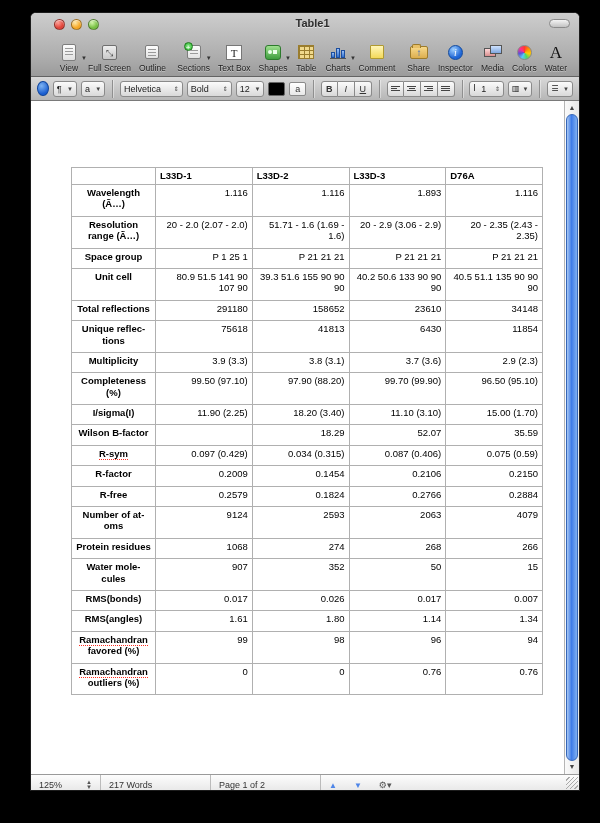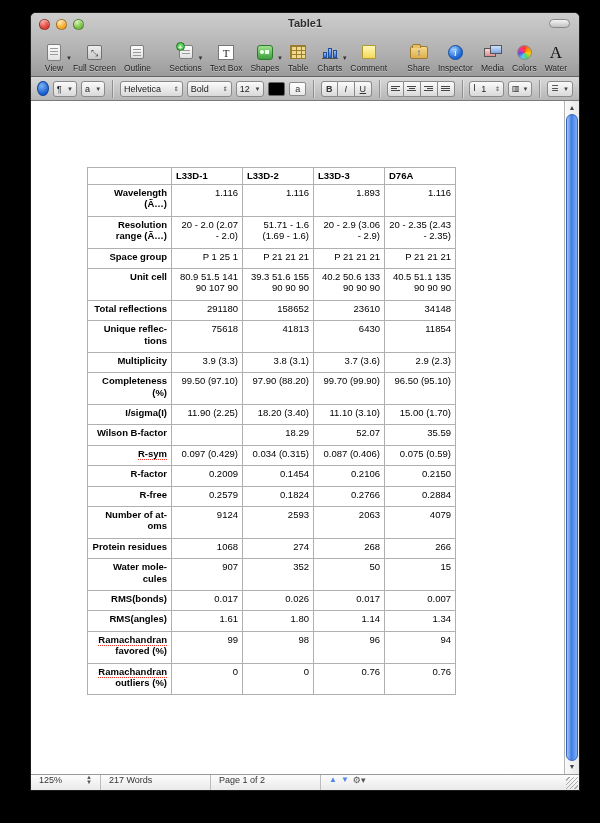--- a/index.html
+++ b/index.html
@@ -3,21 +3,21 @@
 <meta charset="utf-8">
 <style>
   * { margin:0; padding:0; box-sizing:border-box; }
   html,body { width:600px; height:823px; background:#000; font-family:"Liberation Sans","DejaVu Sans",sans-serif; overflow:hidden; }
 
   .window { position:absolute; left:30px; top:12px; width:550px; height:779px;
     border-radius:6px 6px 0 0; background:#fff; box-shadow:0 8px 24px rgba(0,0,0,.7);
     display:flex; flex-direction:column; overflow:hidden; border:1px solid #1c1c1c; }
 
   
-  .chrome-top { background:linear-gradient(#cdcdcd,#adadad 70%,#9b9b9b); border-bottom:1px solid #636363; }
+  .chrome-top { background:linear-gradient(#cdcdcd,#adadad 70%,#9b9b9b); border-bottom:1px solid #636363;padding-left:15px; }
   .titlebar { position:relative; height:21px; }
   .traffic { position:absolute; left:8px; top:6px; display:flex; gap:6px; }
   .light { width:11px; height:11px; border-radius:50%; border:1px solid rgba(0,0,0,.35); box-shadow:inset 0 1px 1px rgba(255,255,255,.6); }
   .light.red{ background:radial-gradient(circle at 35% 30%, #ff9d94, #e0443a 60%); }
   .light.yellow{ background:radial-gradient(circle at 35% 30%, #ffe9a8, #f6a826 60%); }
   .light.green{ background:radial-gradient(circle at 35% 30%, #d2f5a9, #77c043 60%); }
   .win-title { text-align:center; font-size:11px; font-weight:bold; color:#2e2e2e; line-height:21px; text-shadow:0 1px 0 rgba(255,255,255,.5); }
   .pill { position:absolute; right:9px; top:6px; width:21px; height:9px; border-radius:5px;
     background:linear-gradient(#f4f4f4,#c2c2c2); border:1px solid #8a8a8a; }
 
@@ -76,38 +76,38 @@
   .align-glyph i { display:block; height:1px; background:#444; margin:1px 0; }
   .ag-l i:nth-child(2){ width:6px; } .ag-c i:nth-child(2){ width:6px; margin:1px auto; }
   .ag-r i:nth-child(2){ width:6px; margin-left:auto; }
 
   
   .content { flex:1; position:relative; background:#fff; display:flex; overflow:hidden; }
   .doc { flex:1; position:relative; }
   .doc-title { position:absolute; left:58px; top:47px; font-size:10px; font-weight:bold; color:#000; }
   .cursor-bar { display:inline-block; width:1px; height:11px; background:#555; vertical-align:-2px; margin-left:1px; }
 
-  table.stats { position:absolute; left:56px; top:66px; border-collapse:collapse; table-layout:fixed; width:369px; }
+  table.stats { position:absolute; left:40px; top:66px; border-collapse:collapse; table-layout:fixed; width:472px; }
   table.stats th, table.stats td { border:1px solid #b0b0b0; font-size:9.5px; padding:2px 4px 6px 4px; vertical-align:top; line-height:1.2; }
   table.stats thead th { font-weight:bold; text-align:left; height:17px; padding:2px 4px; }
-  table.stats tbody th { font-weight:bold; text-align:right; width:84px; }
+  table.stats tbody th { font-weight:bold; text-align:center; width:84px; }
   table.stats td { text-align:right; }
   .sp-err { border-bottom:1px dotted #ff2d1f; }
 
   
   .scrollbar { width:15px; background:linear-gradient(90deg,#fafafa,#e8e8e8); border-left:1px solid #b5b5b5; position:relative; }
   .sb-arrow { position:absolute; left:0; width:14px; height:10px; font-size:7px; color:#444; text-align:center; line-height:10px; }
   .sb-up { top:2px; } .sb-down { bottom:2px; }
   .sb-thumb { position:absolute; left:1px; top:13px; bottom:13px; width:12px; border-radius:6px;
     background:linear-gradient(90deg,#a8c8f4,#3f7ce8 45%,#7fb0f2); border:1px solid #3566b8; }
 
   
   .statusbar { height:16px; background:linear-gradient(#fdfdfd,#e9e9e9); border-top:1px solid #9a9a9a;
     display:flex; align-items:center; font-size:9px; color:#333; position:relative; }
-  .sb-cell { padding:0 8px; height:100%; display:flex; align-items:flex-start; gap:4px; border-right:1px solid #bbb; }
+  .sb-cell { padding:0 8px; height:100%; display:flex; align-items:flex-end; gap:17px; border-right:1px solid #bbb; }
   .stepper { font-size:6px; color:#555; line-height:5px; display:inline-block; }
   .nav-tri-up { color:#4f86e8; font-size:8px; } .nav-tri-down { color:#4f86e8; font-size:8px; }
   .gear { font-size:9px; color:#555; }
   .grip { position:absolute; right:1px; bottom:1px; width:12px; height:12px;
     background:repeating-linear-gradient(135deg,transparent 0 2px,#aaa 2px 3px); }
 </style>
 </head>
 <body>
 
 <div class="window">

